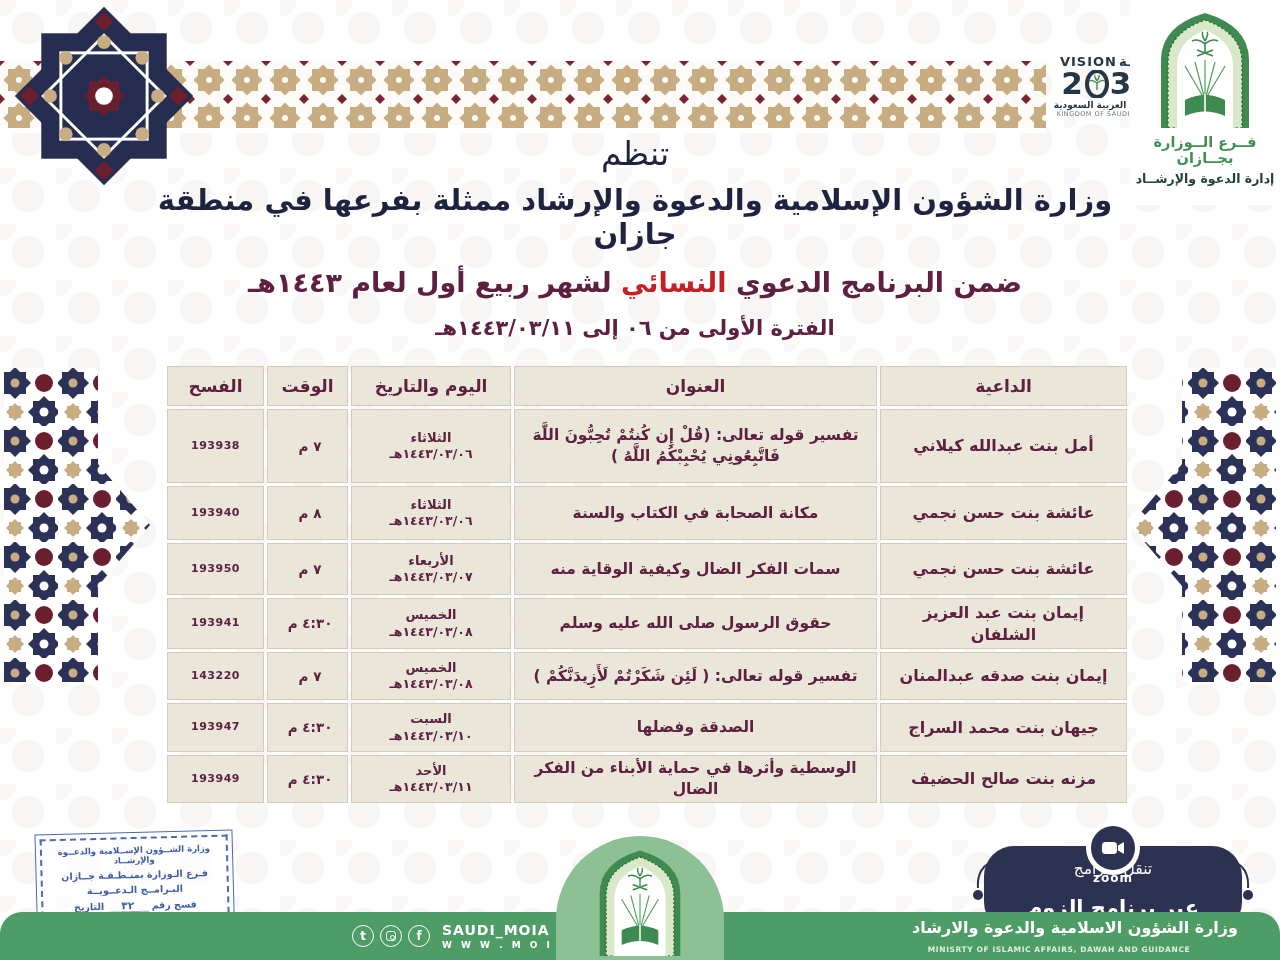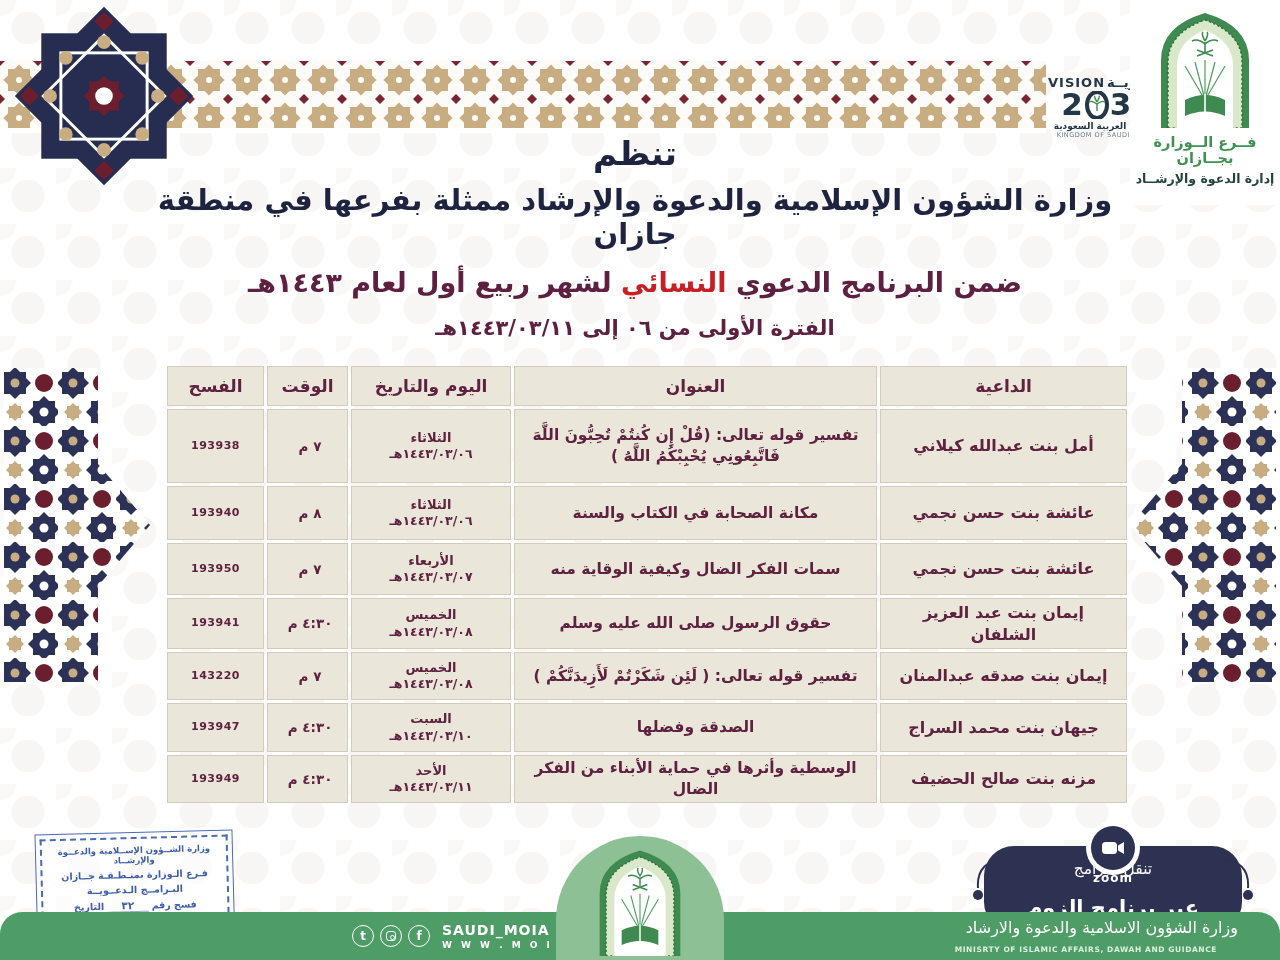--- a/index.html
+++ b/index.html
@@ -16,34 +16,34 @@
   .abs{position:absolute;}
 
   
   .top-band{left:0; top:56px; width:1046px; height:77px; border-top:5px solid #fff; border-bottom:5px solid #fff;}
 
   
   .big-star{left:6px; top:-2px;}
 
   
   .vision{left:1048px; top:54px; width:120px; text-align:center; color:#243746;}
-  .vision .v-row1{font-size:13px; font-weight:bold; letter-spacing:1px; display:flex; gap:2px; align-items:baseline;margin-top:21px;}
+  .vision .v-row1{font-size:13px; font-weight:bold; letter-spacing:1px; display:flex; justify-content:center; gap:2px; align-items:baseline;}
   .vision .v-year{font-size:31px; font-weight:bold; letter-spacing:1px; line-height:0.95; display:flex; align-items:center; justify-content:center;}
   .vision .v-sub-ar{font-size:9px; font-weight:bold; margin-top:2px;}
   .vision .v-sub-en{font-size:6.5px; color:#6c7a86; letter-spacing:0.5px;}
 
   
   .corner-badge{right:0; top:0; width:150px; height:205px; background:#fff; text-align:center; padding-top:8px;}
   .corner-badge .logo-wrap{width:100px; height:120px; margin:0 auto;}
   .corner-badge .cb-l1{color:#3f9152; font-weight:bold; font-size:14.5px; margin-top:6px;}
   .corner-badge .cb-l2{color:#22423a; font-weight:bold; font-size:12.5px; margin-top:5px;}
 
   
   .titles{left:150px; right:160px; top:134px; text-align:center; direction:rtl;}
-  .t-organizes{font-size:33px; font-weight:bold; color:#1e2340;}
+  .t-organizes{font-size:33px; font-weight:normal; color:#1e2340;}
   .t-main{font-size:29px; font-weight:bold; color:#1e2340; margin-top:10px;}
   .t-sub{font-size:27px; font-weight:bold; color:#5e2040; margin-top:16px;}
   .t-sub .hl{color:#c81e26;}
   .t-period{font-size:21px; font-weight:bold; color:#5e2040; margin-top:18px;}
 
   
   .sched{left:155px; top:366px; width:972px; direction:rtl;}
   .trow{display:grid; grid-template-columns:247px 363px 160px 81px 97px; gap:3px; margin-bottom:3px;}
   .tcell{
     background:#ebe6da; border:1px solid #d3ccbc;
@@ -95,21 +95,21 @@
   .zb-flourish{position:absolute; top:28px; z-index:1;}
   .zb-flourish.fl-left{left:-12px;}
   .zb-flourish.fl-right{right:-12px; transform:scaleX(-1);}
 
   
   .footer-bar{
     left:0; right:0; bottom:0; height:48px; background:#4f9d66;
     border-radius:22px 22px 0 0;
   }
   .f-right{position:absolute; right:42px; top:6px; text-align:center; direction:rtl; color:#fff;}
-  .f-right .fr-ar{font-size:16px; font-weight:normal;margin-left:32px;}
+  .f-right .fr-ar{font-size:16px; font-weight:bold;margin-left:32px;}
   .f-right .fr-en{font-size:7.5px; letter-spacing:0.6px; color:#dcefe0; font-weight:bold; margin-top:8px;}
   .f-left{position:absolute; left:352px; top:10px; display:flex; align-items:center; gap:12px;}
   .socials{display:flex; gap:6px;}
   .soc{width:22px; height:22px; border-radius:50%; border:1.5px solid #fff; color:#fff;
     display:flex; align-items:center; justify-content:center; font-size:12px; font-weight:bold;}
   .ig-box{width:10px; height:10px; border:1.5px solid #fff; border-radius:3px; position:relative;}
   .ig-box::after{content:""; position:absolute; left:2.5px; top:2.5px; width:3px; height:3px; border:1px solid #fff; border-radius:50%;}
   .f-texts{color:#fff; text-align:left;}
   .f-handle{font-size:14px; font-weight:bold; letter-spacing:1px;}
   .f-site{font-size:9px; font-weight:bold; letter-spacing:3px; margin-top:2px;}

